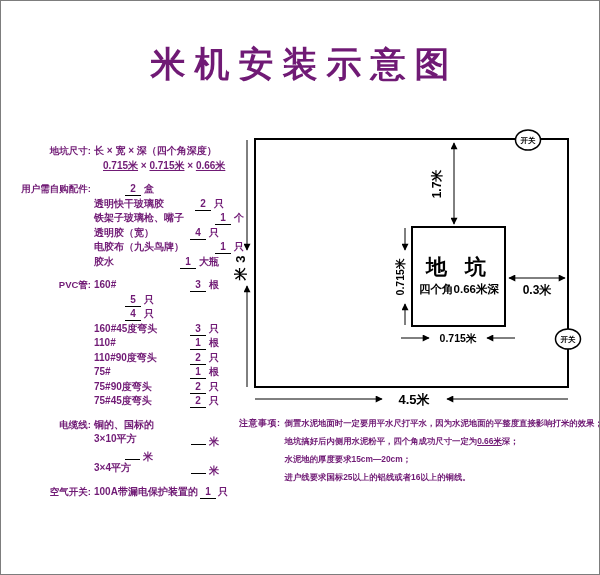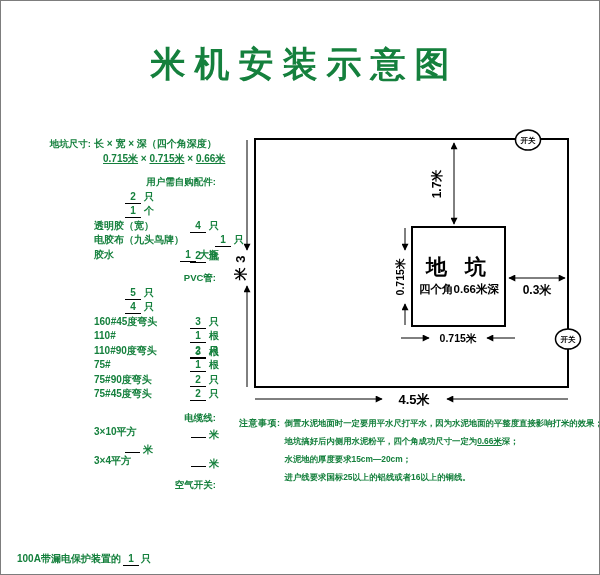--- a/index.html
+++ b/index.html
@@ -1,28 +1,28 @@
 <!DOCTYPE html>
 <html><head>
 <meta charset="utf-8">
 <style>
   html,body{margin:0;padding:0;background:#e8e8e8;}
   .page{
     position:relative;width:600px;height:575px;background:#ffffff;
     border:1px solid #7d7d7d;box-sizing:border-box;overflow:hidden;
-    font-family:"Liberation Sans","DejaVu Sans",sans-serif;font-weight:bold;color:#15803d;
+    font-family:"Liberation Sans","DejaVu Sans",sans-serif;font-weight:bold;color:#701a75;
   }
   .title{
     position:absolute;top:40px;left:0;width:100%;text-align:center;
     font-size:35px;letter-spacing:9px;text-indent:9px;white-space:nowrap;
   }
   
-  .panel{position:absolute;left:16px;top:136px;width:202px;font-size:10px;}
+  .panel{position:absolute;left:16px;top:143px;width:202px;font-size:10px;}
   .row{display:flex;height:14.5px;line-height:14.5px;white-space:nowrap;}
-  .row.gap{margin-top:9px;flex-direction:column;}
+  .row.gap{margin-top:9px;}
   .sec-label{flex:0 0 74px;text-align:right;padding-right:3px;font-size:9.5px;}
   .iname{flex:1;}
   .qty{text-align:right;margin-left:31px;}
   .num{display:inline-block;min-width:16px;text-align:center;border-bottom:1px solid #000;
        height:12px;line-height:12px;margin-right:3px;}
   .num.blank{min-width:15px;}
   .values-row{padding-left:9px;}
   .u{text-decoration:underline;}
   .asw-text .num{margin-left:2px;margin-right:2px;}
   
@@ -49,43 +49,46 @@
       <span class="sec-label"></span>
       <span class="iname values-row"><span class="u">0.715米</span> × <span class="u">0.715米</span> × <span class="u">0.66米</span></span>
     </div>
     <div>
         <div class="row gap">
           <span class="sec-label">用户需自购配件:</span>
           <span class="qty"><span class="num">2</span><span class="unit">盒</span></span>
         </div>
         <div class="row">
           <span class="sec-label"></span>
-          <span class="qty"><span class="num">2</span><span class="unit">只</span></span>
-        </div>
-        <div class="row">
-          <span class="sec-label"></span>
+          <span class="iname">透明快干玻璃胶</span>
+          <span class="qty"><span class="num">2</span><span class="unit">只</span></span>
+        </div>
+        <div class="row">
+          <span class="sec-label"></span>
+          <span class="iname">铁架子玻璃枪、嘴子</span>
           <span class="qty"><span class="num">1</span><span class="unit">个</span></span>
         </div>
         <div class="row">
           <span class="sec-label"></span>
           <span class="iname">透明胶（宽）</span>
           <span class="qty"><span class="num">4</span><span class="unit">只</span></span>
         </div>
         <div class="row">
           <span class="sec-label"></span>
           <span class="iname">电胶布（九头鸟牌）</span>
           <span class="qty"><span class="num">1</span><span class="unit">只</span></span>
         </div>
         <div class="row">
           <span class="sec-label"></span>
           <span class="iname">胶水</span>
           <span class="qty"><span class="num">1</span><span class="unit">大瓶</span></span>
         </div>
         <div class="row gap">
           <span class="sec-label">PVC管:</span>
+          <span class="iname">160#</span>
           <span class="qty"><span class="num">3</span><span class="unit">根</span></span>
         </div>
         <div class="row">
           <span class="sec-label"></span>
           <span class="qty"><span class="num">5</span><span class="unit">只</span></span>
         </div>
         <div class="row">
           <span class="sec-label"></span>
           <span class="qty"><span class="num">4</span><span class="unit">只</span></span>
         </div>
@@ -114,20 +117,21 @@
           <span class="iname">75#90度弯头</span>
           <span class="qty"><span class="num">2</span><span class="unit">只</span></span>
         </div>
         <div class="row">
           <span class="sec-label"></span>
           <span class="iname">75#45度弯头</span>
           <span class="qty"><span class="num">2</span><span class="unit">只</span></span>
         </div>
         <div class="row gap">
           <span class="sec-label">电缆线:</span>
+          <span class="iname">铜的、国标的</span>
         </div>
         <div class="row">
           <span class="sec-label"></span>
           <span class="iname">3×10平方</span>
           <span class="qty"><span class="num blank"></span><span class="unit">米</span></span>
         </div>
         <div class="row">
           <span class="sec-label"></span>
           <span class="qty"><span class="num blank"></span><span class="unit">米</span></span>
         </div>

